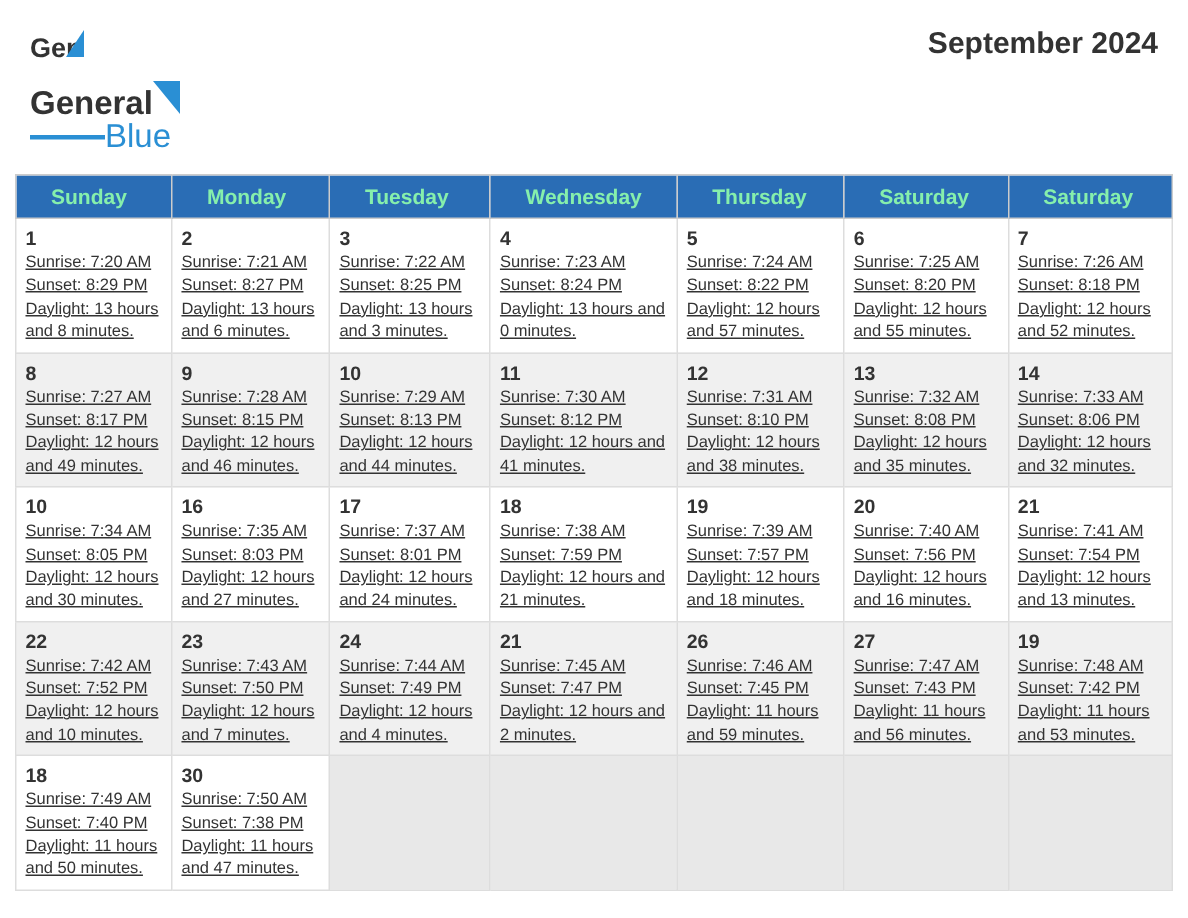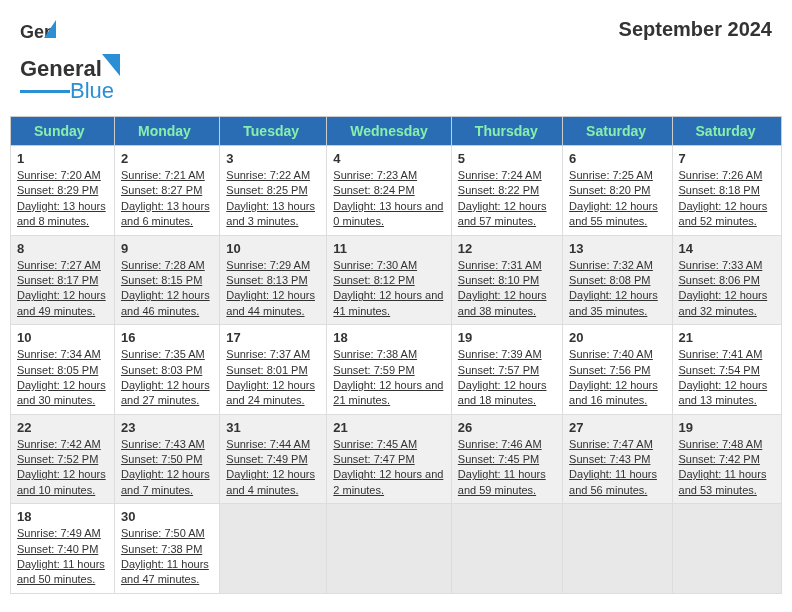--- a/index.html
+++ b/index.html
@@ -307,21 +307,21 @@
       </td>
         <td>
         <span class="day-num">23</span>
         <div class="day-info">
           Sunrise: 7:43 AM<br>
           Sunset: 7:50 PM<br>
           Daylight: 12 hours and 7 minutes.
         </div>
       </td>
         <td>
-        <span class="day-num">31</span>
+        <span class="day-num">24</span>
         <div class="day-info">
           Sunrise: 7:44 AM<br>
           Sunset: 7:49 PM<br>
           Daylight: 12 hours and 4 minutes.
         </div>
       </td>
         <td>
         <span class="day-num">21</span>
         <div class="day-info">
           Sunrise: 7:45 AM<br>

